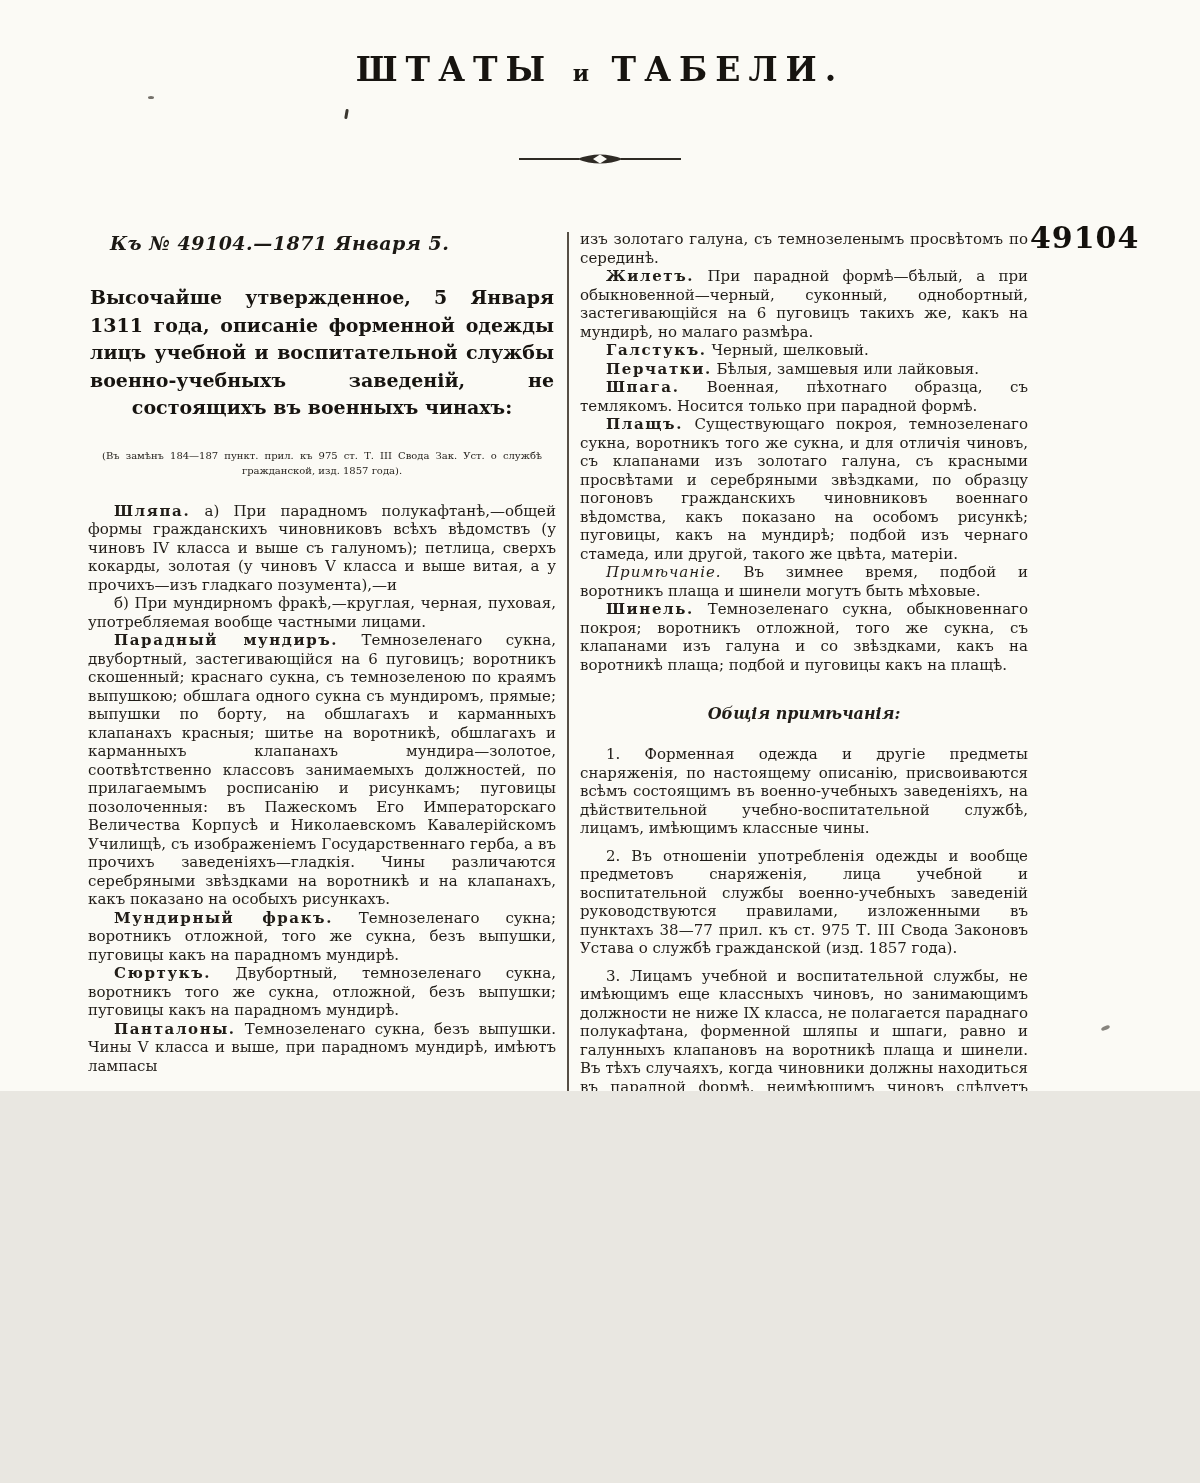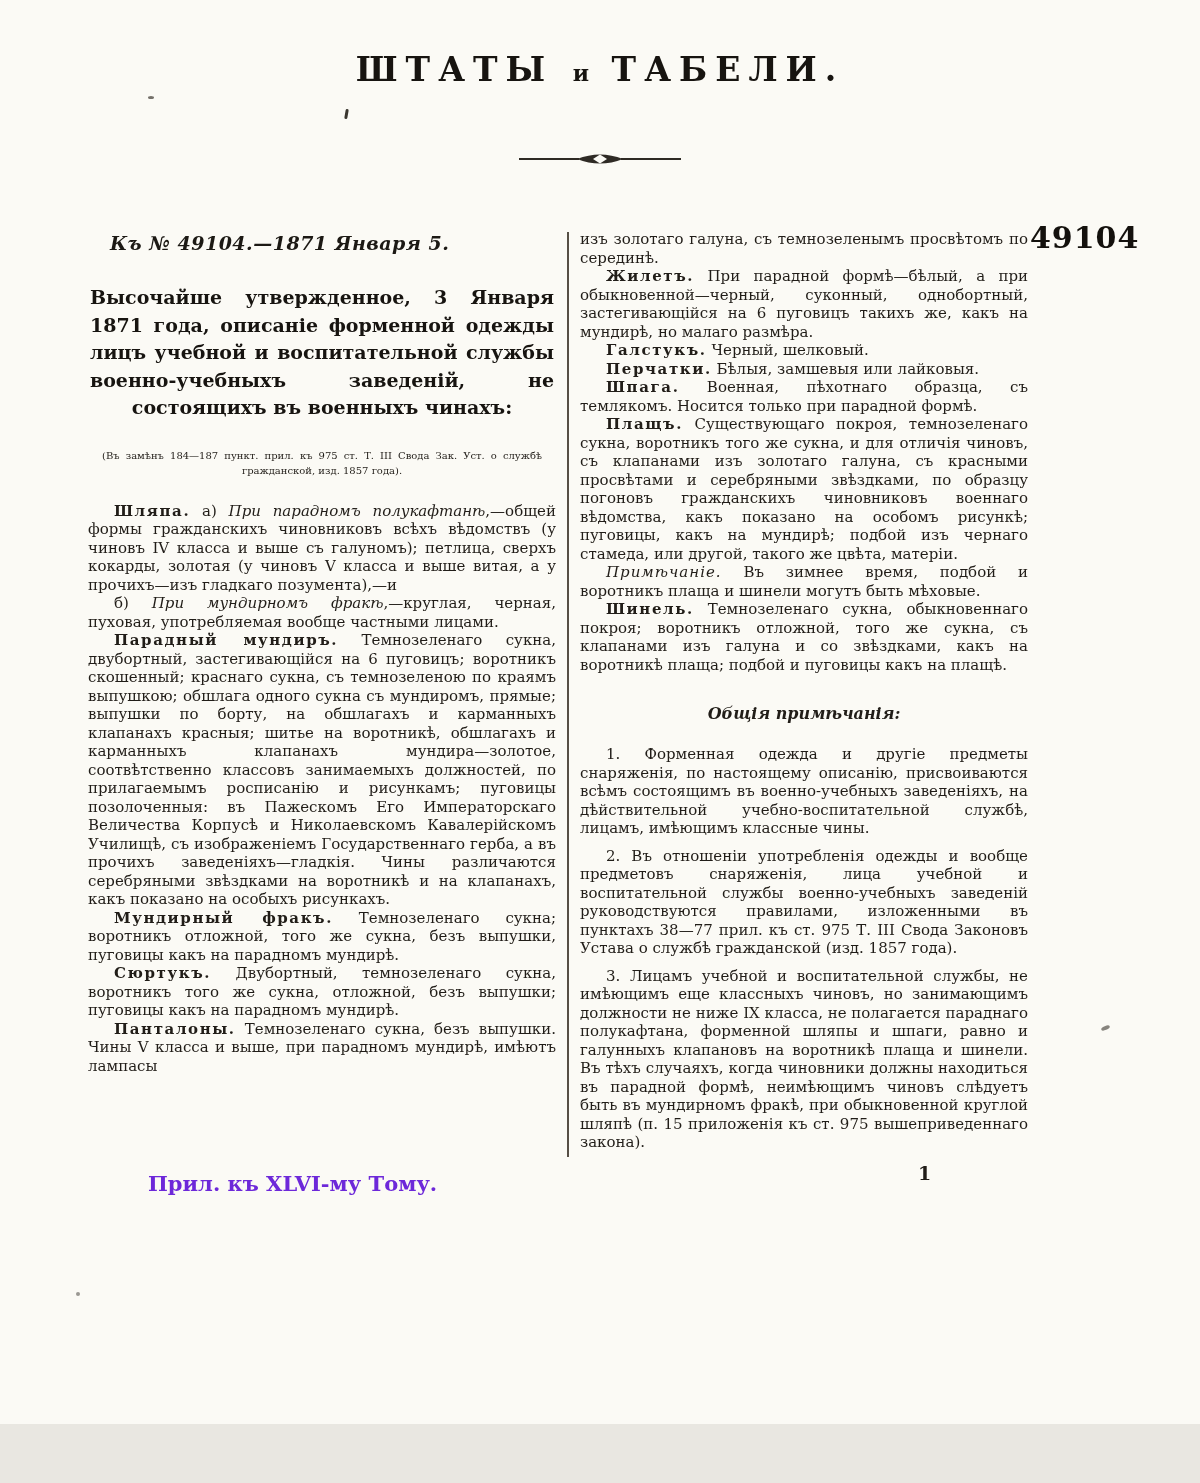--- a/index.html
+++ b/index.html
@@ -1,18 +1,18 @@
 <!DOCTYPE html>
 <html lang="ru"><head>
 <meta charset="utf-8">
 <style>
   html,body { margin:0; padding:0; background:#e9e7e1; }
   .page {
     position:relative;
-    width:1200px; height:1424px;
+    width:1200px; height:1091px;
     margin:0 auto;
     background:#fbfaf5;
     color:#211d18;
     font-family:"DejaVu Serif", "Liberation Serif", serif;
     overflow:hidden;
   }
   .page-title {
     position:absolute; top:50px; left:0; right:0;
     text-align:center;
     font-weight:bold;
@@ -52,21 +52,21 @@
   }
   .para {
     font-size:15px; line-height:18.5px;
     text-align:justify;
     margin:0;
     text-indent:26px;
   }
   .para.no-indent { text-indent:0; }
   .seg-normal {}
   .seg-term   { font-weight:bold; letter-spacing:1.6px; }
-  .seg-italic { font-style:italic; }
+  .seg-italic { }
   .seg-note-term { font-style:italic; letter-spacing:1px; }
 
   .section-heading {
     text-align:center;
     font-style:italic; font-weight:bold;
     font-size:16px;
     margin:30px 0 22px 0;
   }
   .notes-container .para { margin-bottom:9px; }
 
@@ -111,21 +111,21 @@
       <path d="M78 9 l7 -4.5 l7 4.5 l-7 4.5 Z" fill="#fbfaf5"></path>
     </svg>
   </div>
 
   <div class="big-number">49104</div>
 
   <div class="col-divider"></div>
 
   <div class="col-left">
     <div class="dateline">Къ № 49104.—1871 Января 5.</div>
-    <div class="heading">Высочайше утвержденное, 3 Января 1871 года, описаніе форменной одежды лицъ учебной и воспитательной службы военно-учебныхъ заведеній, не состоящихъ въ военныхъ чинахъ:</div>
+    <div class="heading">Высочайше утвержденное, 5 Января 1311 года, описаніе форменной одежды лицъ учебной и воспитательной службы военно-учебныхъ заведеній, не состоящихъ въ военныхъ чинахъ:</div>
     <div class="subnote">(Въ замѣнъ 184—187 пункт. прил. къ 975 ст. Т. III Свода Зак. Уст. о службѣ гражданской, изд. 1857 года).</div>
     <div class="body-text">
         <p class="para"><span class="seg-term">Шляпа.</span><span class="seg-normal"> а) </span><span class="seg-italic">При парадномъ полукафтанѣ</span><span class="seg-normal">,—общей формы гражданскихъ чиновниковъ всѣхъ вѣдомствъ (у чиновъ IV класса и выше съ галуномъ); петлица, сверхъ кокарды, золотая (у чиновъ V класса и выше витая, а у прочихъ—изъ гладкаго позумента),—и</span></p>
         <p class="para"><span class="seg-normal">б) </span><span class="seg-italic">При мундирномъ фракѣ</span><span class="seg-normal">,—круглая, черная, пуховая, употребляемая вообще частными лицами.</span></p>
         <p class="para"><span class="seg-term">Парадный мундиръ.</span><span class="seg-normal"> Темнозеленаго сукна, двубортный, застегивающійся на 6 пуговицъ; воротникъ скошенный; краснаго сукна, съ темнозеленою по краямъ выпушкою; обшлага одного сукна съ мундиромъ, прямые; выпушки по борту, на обшлагахъ и карманныхъ клапанахъ красныя; шитье на воротникѣ, обшлагахъ и карманныхъ клапанахъ мундира—золотое, соотвѣтственно классовъ занимаемыхъ должностей, по прилагаемымъ росписанію и рисункамъ; пуговицы позолоченныя: въ Пажескомъ Его Императорскаго Величества Корпусѣ и Николаевскомъ Кавалерійскомъ Училищѣ, съ изображеніемъ Государственнаго герба, а въ прочихъ заведеніяхъ—гладкія. Чины различаются серебряными звѣздками на воротникѣ и на клапанахъ, какъ показано на особыхъ рисункахъ.</span></p>
         <p class="para"><span class="seg-term">Мундирный фракъ.</span><span class="seg-normal"> Темнозеленаго сукна; воротникъ отложной, того же сукна, безъ выпушки, пуговицы какъ на парадномъ мундирѣ.</span></p>
         <p class="para"><span class="seg-term">Сюртукъ.</span><span class="seg-normal"> Двубортный, темнозеленаго сукна, воротникъ того же сукна, отложной, безъ выпушки; пуговицы какъ на парадномъ мундирѣ.</span></p>
         <p class="para"><span class="seg-term">Панталоны.</span><span class="seg-normal"> Темнозеленаго сукна, безъ выпушки. Чины V класса и выше, при парадномъ мундирѣ, имѣютъ лампасы</span></p>
       </div>
   </div>

